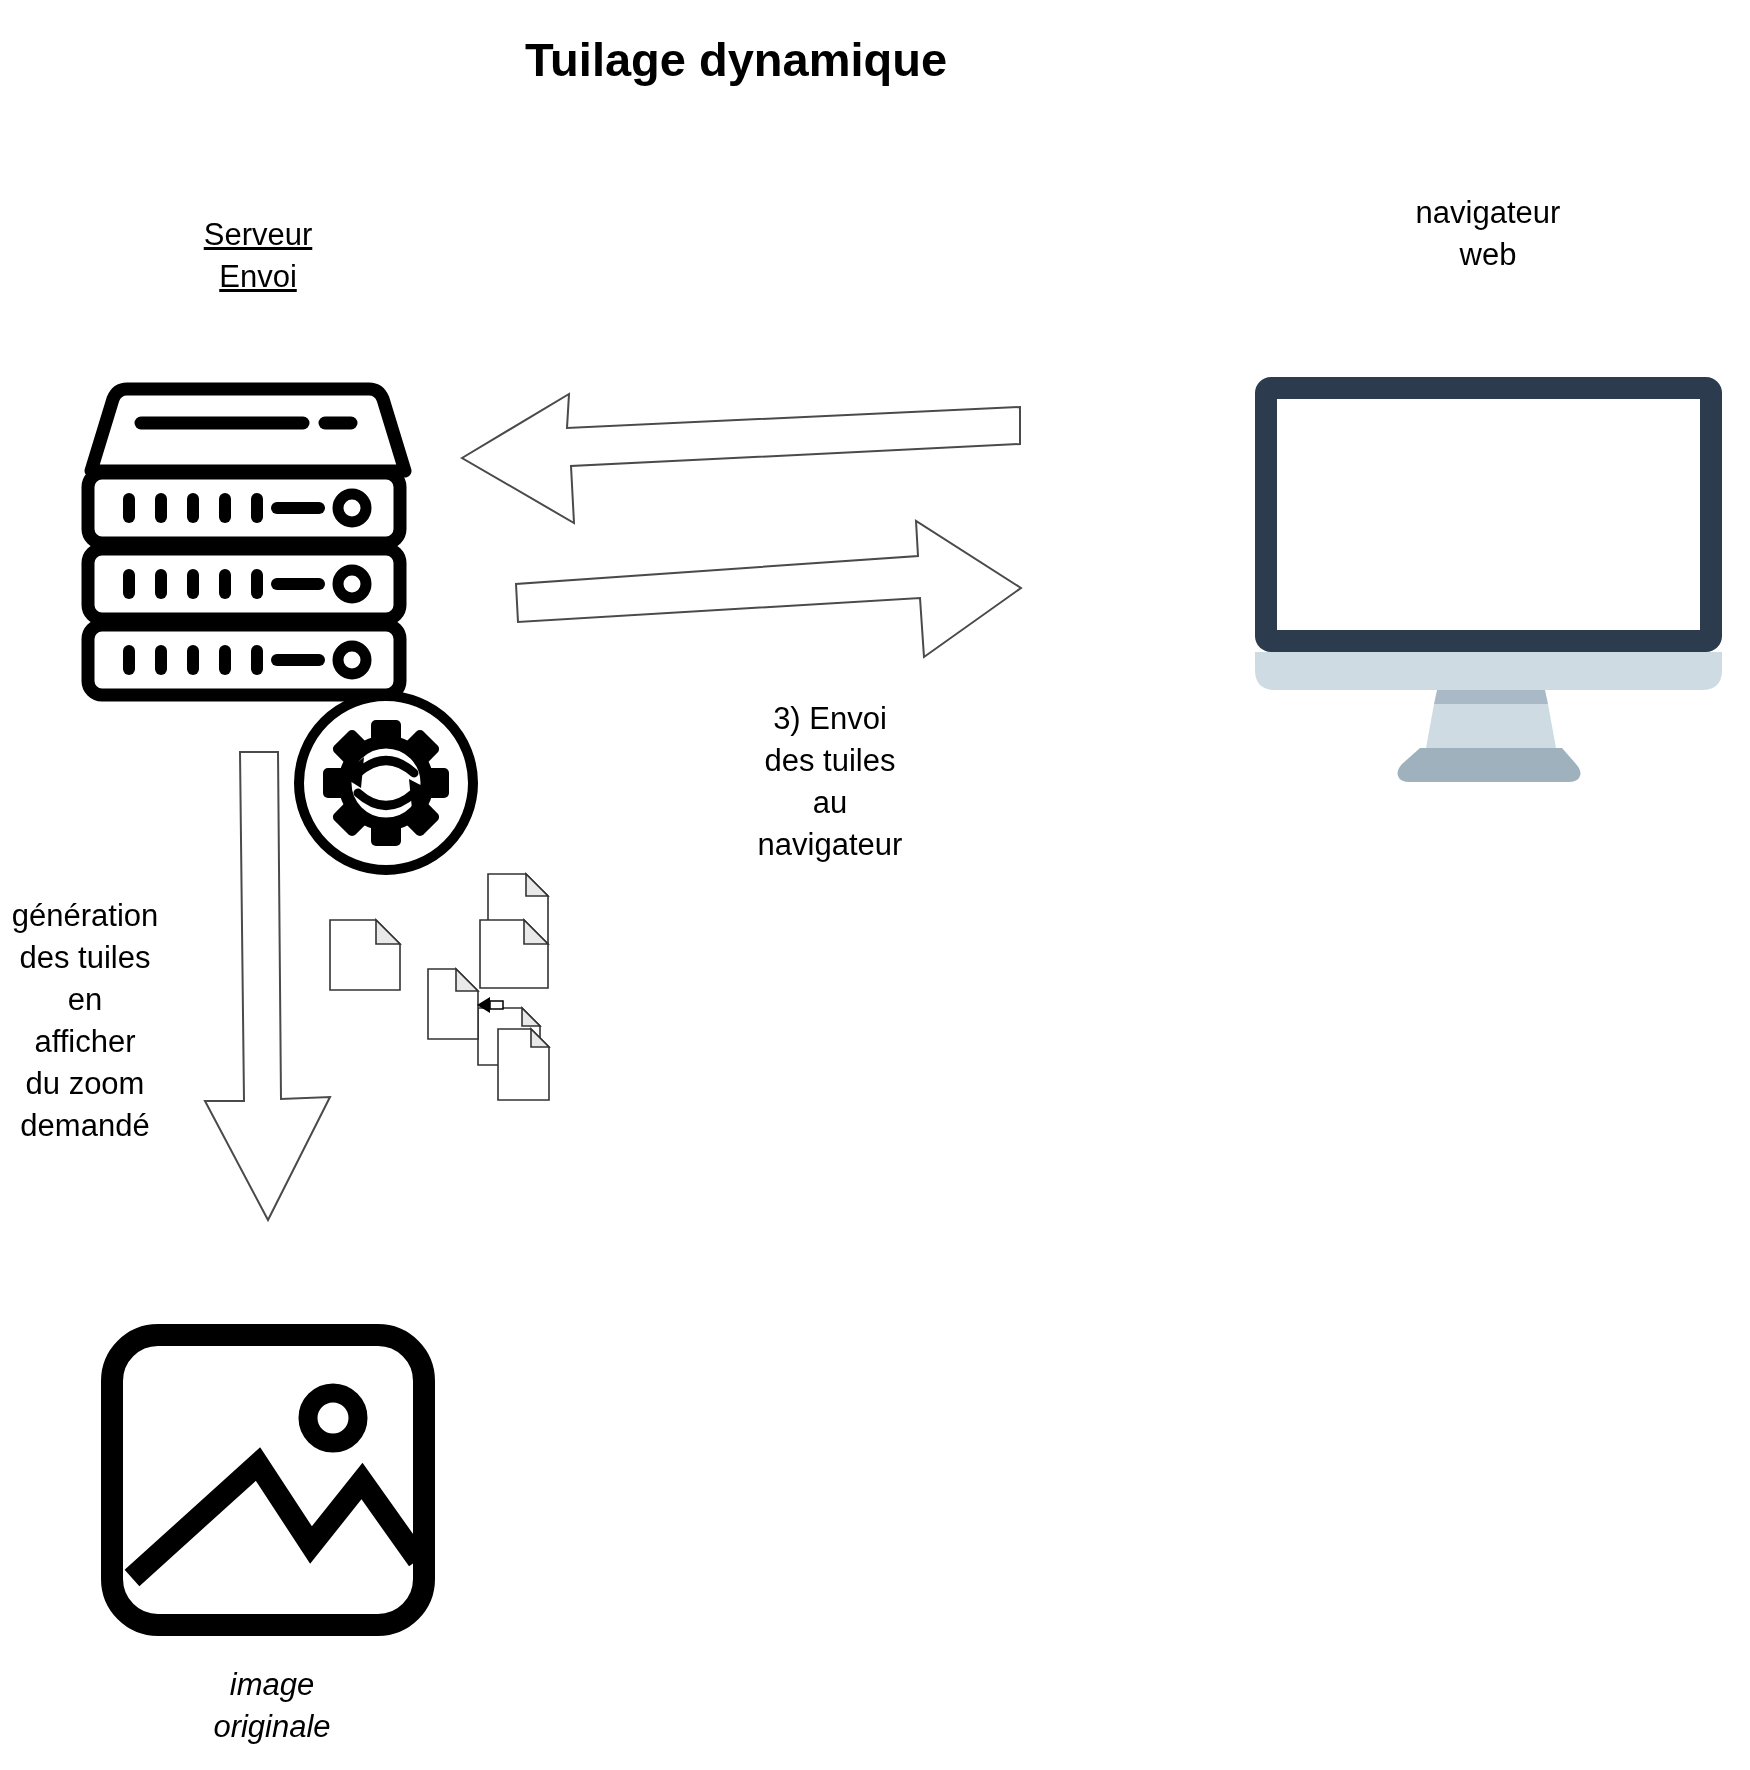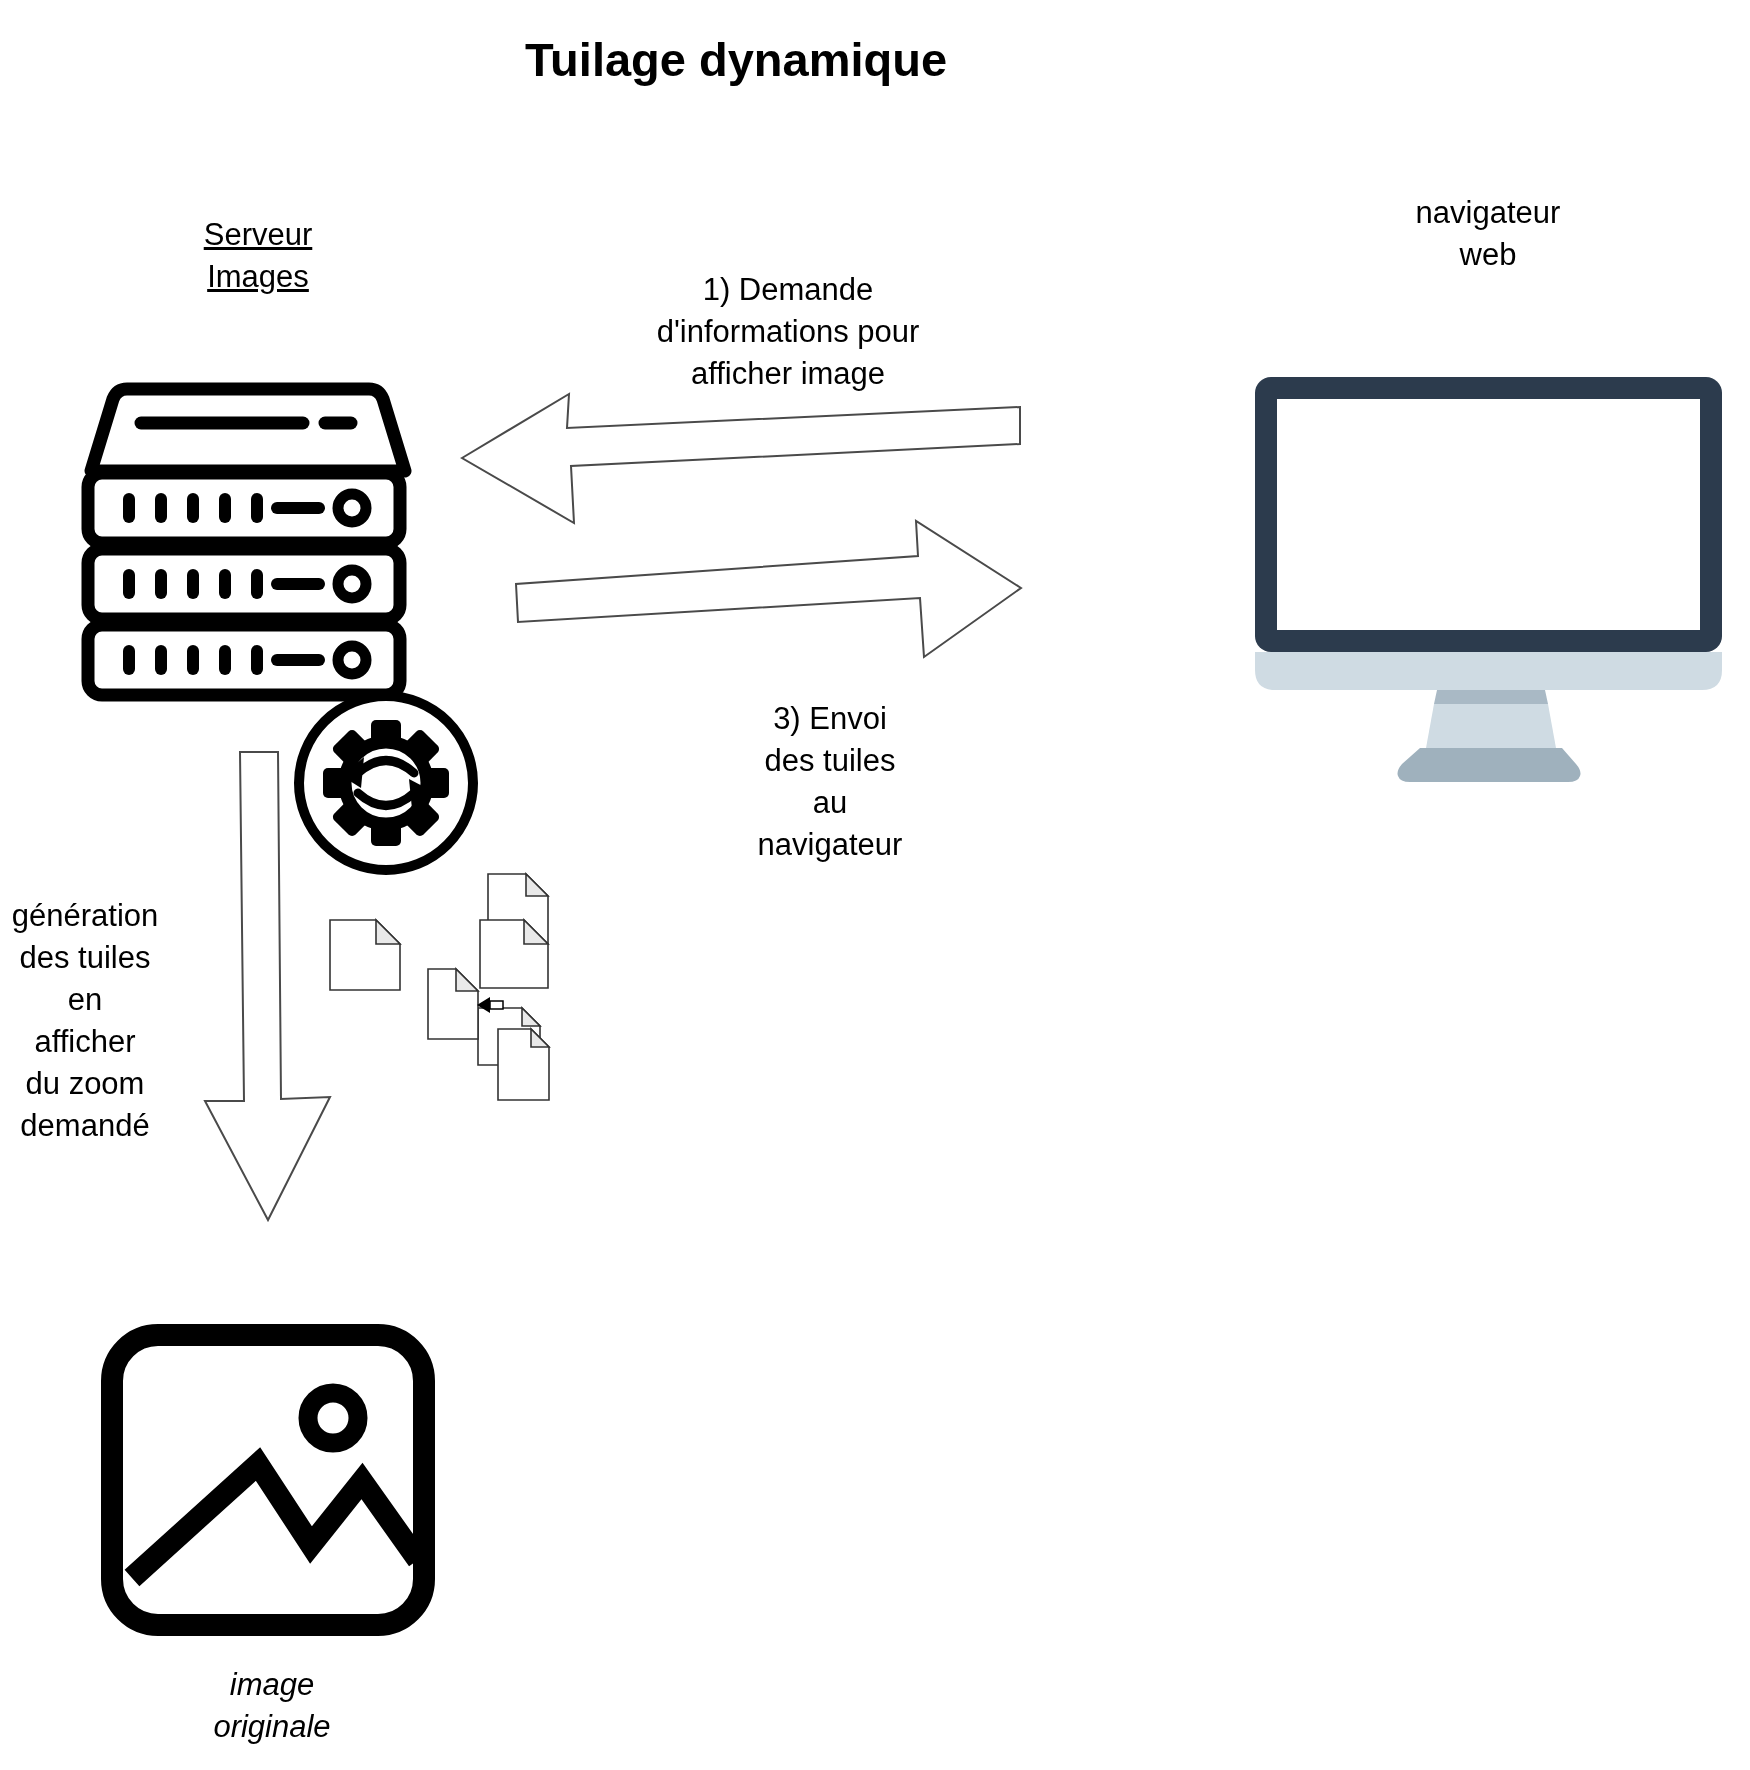--- a/index.html
+++ b/index.html
@@ -141,33 +141,28 @@
       <rect x="112" y="1335" width="312" height="290" rx="46" fill="#ffffff" stroke-width="22"></rect>
       <circle cx="333" cy="1418" r="25" stroke-width="19" fill="#ffffff"></circle>
       <polyline points="132,1578 258,1464 311,1545 362,1481 418,1560" stroke-width="22" stroke-linejoin="miter"></polyline>
     </g>
   </svg>
 
   <div class="title" style="left:736px;top:36px;">Tuilage dynamique</div>
 
   <div class="label" style="left:258px;top:214px;text-decoration:underline;">
     <span>Serveur</span>
-    <span>Images</span>
+    <span>Envoi</span>
   </div>
 
   <div class="label" style="left:1488px;top:192px;">
     <span>navigateur</span>
     <span>web</span>
   </div>
 
-  <div class="label" style="left:788px;top:269px;">
-    <span>1) Demande</span>
-    <span>d'informations pour</span>
-    <span>afficher image</span>
-  </div>
 
   <div class="label" style="left:830px;top:657px;margin-top:41px;">
     <span>3) Envoi</span>
     <span>des tuiles</span>
     <span>au</span>
     <span>navigateur</span>
   </div>
 
   <div class="label" style="left:85px;top:895px;">
     <span>génération</span>

